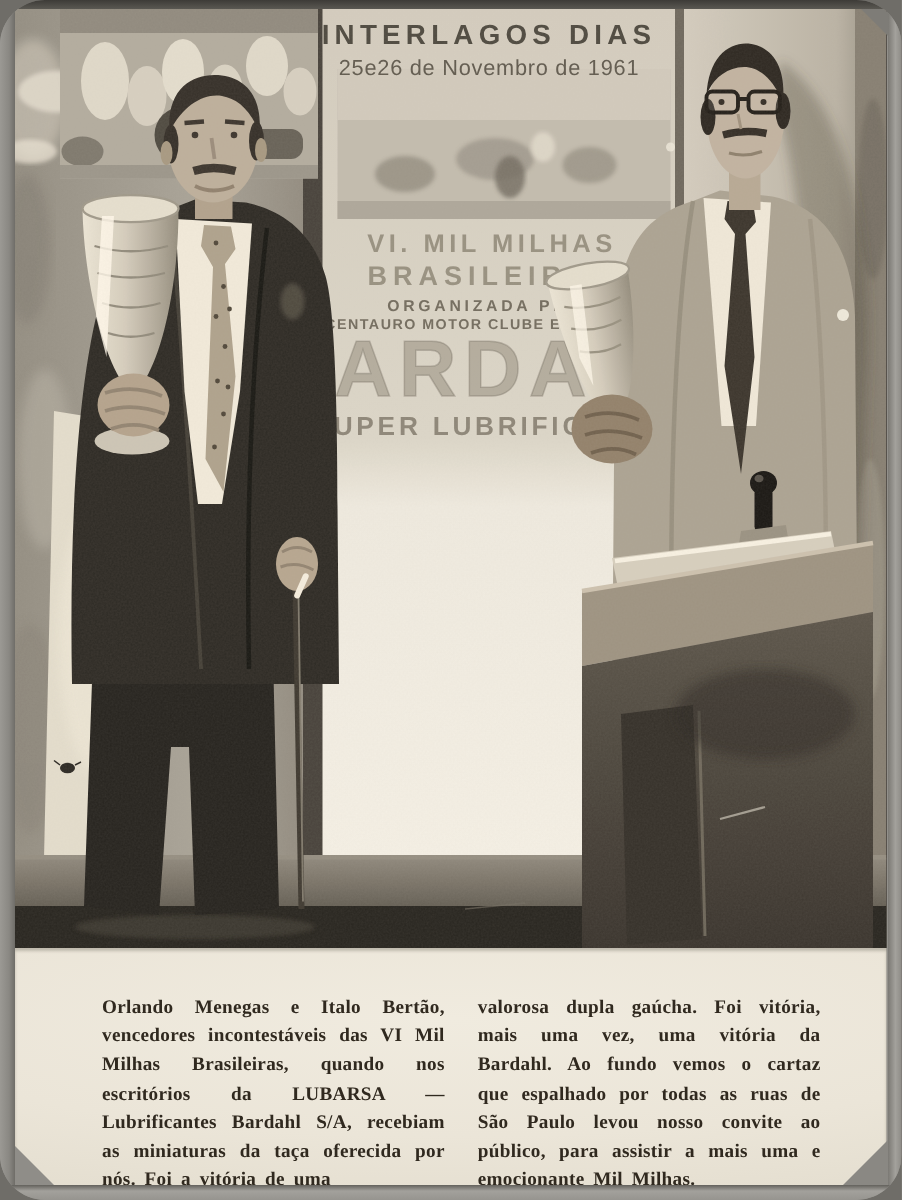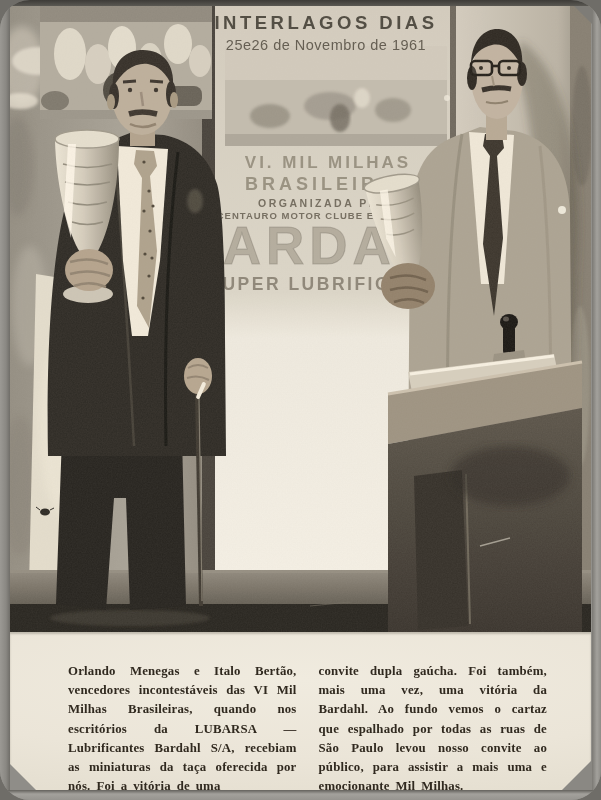--- a/index.html
+++ b/index.html
@@ -306,21 +306,21 @@
         <path d="M300 600 L340 596" stroke="#716c62" stroke-width="1" opacity=".6"></path>
       </g>
 
       <rect x="0" y="0" width="581" height="626" filter="url(#grain)" class="grainless"></rect>
     </svg>
   </div>
 
   <div class="caption-area">
     <div class="caption-cols">
       <div class="caption-col">Orlando Menegas e Italo Bertão, vencedores incontestáveis das VI Mil Milhas Brasileiras, quando nos escritórios da LUBARSA — Lubrificantes Bardahl S/A, recebiam as miniaturas da taça oferecida por nós. Foi a vitória de uma</div>
-      <div class="caption-col">convite dupla gaúcha. Foi também, mais uma vez, uma vitória da Bardahl. Ao fundo vemos o cartaz que espalhado por todas as ruas de São Paulo levou nosso convite ao público, para assistir a mais uma e emocionante Mil Milhas.</div>
+      <div class="caption-col">valorosa dupla gaúcha. Foi vitória, mais uma vez, uma vitória da Bardahl. Ao fundo vemos o cartaz que espalhado por todas as ruas de São Paulo levou nosso convite ao público, para assistir a mais uma e emocionante Mil Milhas.</div>
     </div>
   </div>
 
   <div class="edge-top"></div>
   <div class="edge-left"></div>
   <div class="edge-right"></div>
   <div class="edge-bottom"></div>
   <div class="corner bl"></div>
   <div class="corner br"></div>
   <div class="corner tr"></div>

